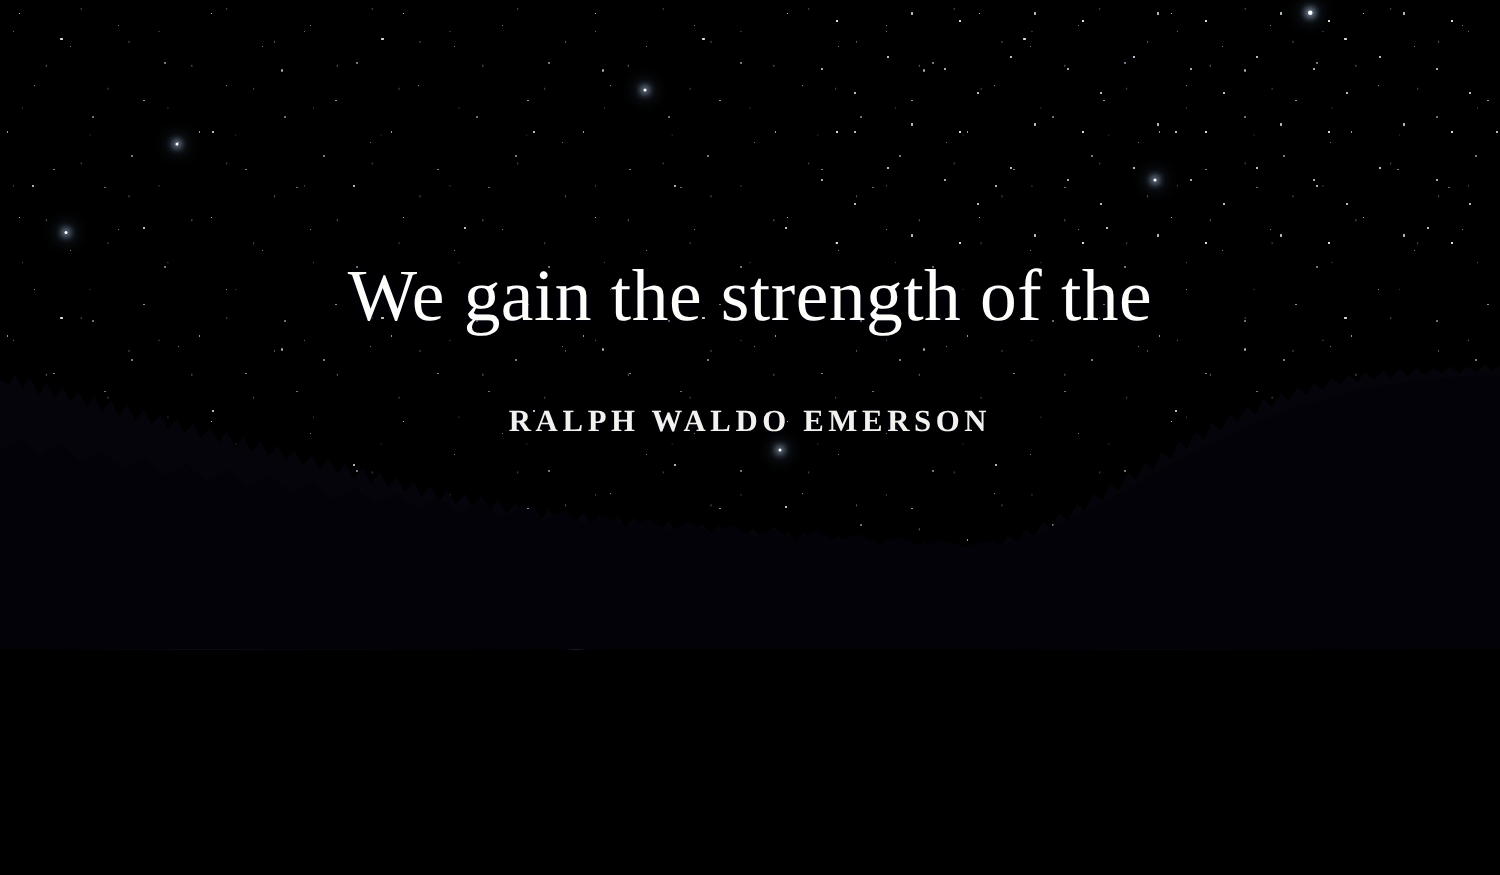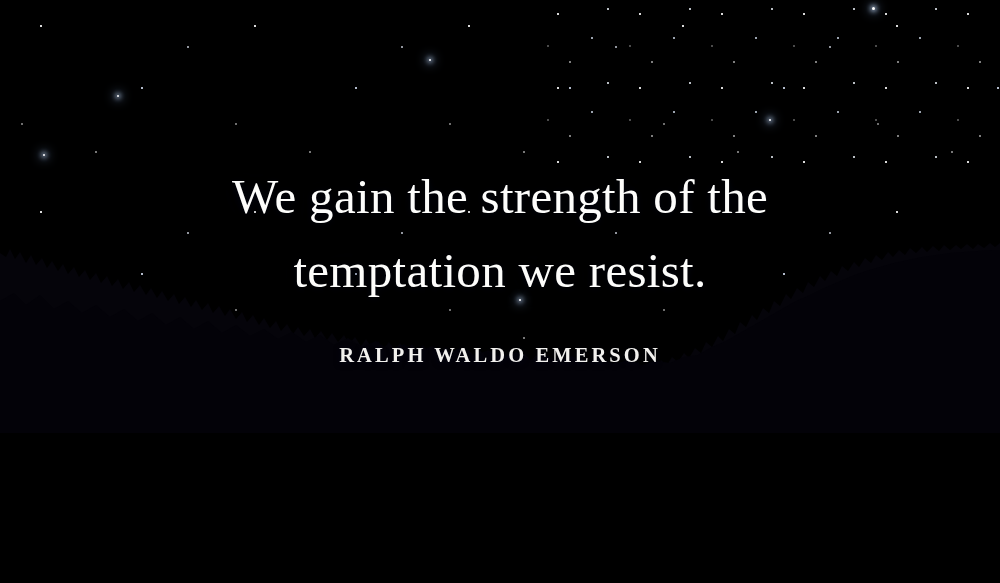--- a/index.html
+++ b/index.html
@@ -203,21 +203,20 @@
       <div class="bstar" style="left: 42.85px; top: 153.85px; width: 2.3px; height: 2.3px;"></div>
       <div class="bstar" style="left: 519px; top: 299px; width: 2px; height: 2px;"></div>
       <div class="bstar" style="left: 768.8px; top: 118.8px; width: 2.4px; height: 2.4px;"></div>
       <div class="bstar" style="left: 16.95px; top: 328.95px; width: 2.1px; height: 2.1px;"></div>
       <div class="bstar" style="left: 645px; top: 469px; width: 2px; height: 2px;"></div>
       <div class="bstar" style="left: 429px; top: 59px; width: 2px; height: 2px;"></div>
     </div>
 
   <div class="quote-block">
     <div class="quote-line">We gain the strength of the</div>
-    <div class="quote-line">temptation we resist.</div>
     <div class="attribution">RALPH WALDO EMERSON</div>
   </div>
 
   <div class="treeline">
     <svg viewBox="0 0 1000 190" preserveAspectRatio="none" aria-hidden="true">
       <path fill="#05040a" d="
         M0,10
         L6,14 L10,6 L15,16 L20,9 L26,20 L31,12 L36,22 L42,15 L47,25 L52,18
         L58,28 L63,21 L68,31 L74,24 L79,34 L85,27 L90,37 L96,30 L101,40
         L107,33 L112,43 L118,36 L123,46 L129,39 L134,49 L140,42 L146,52

